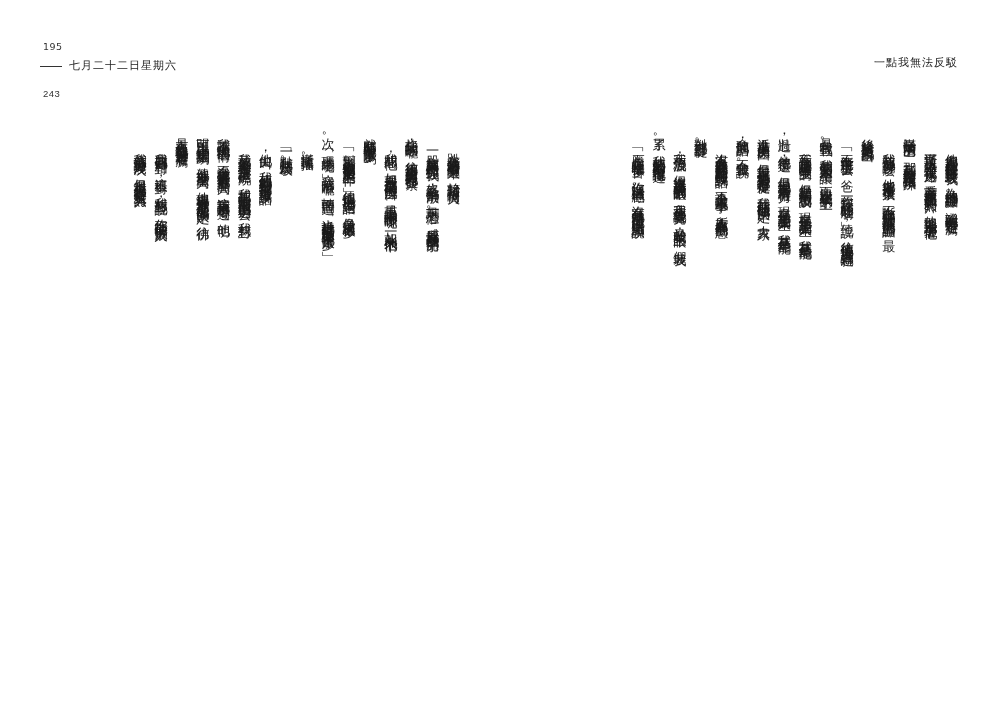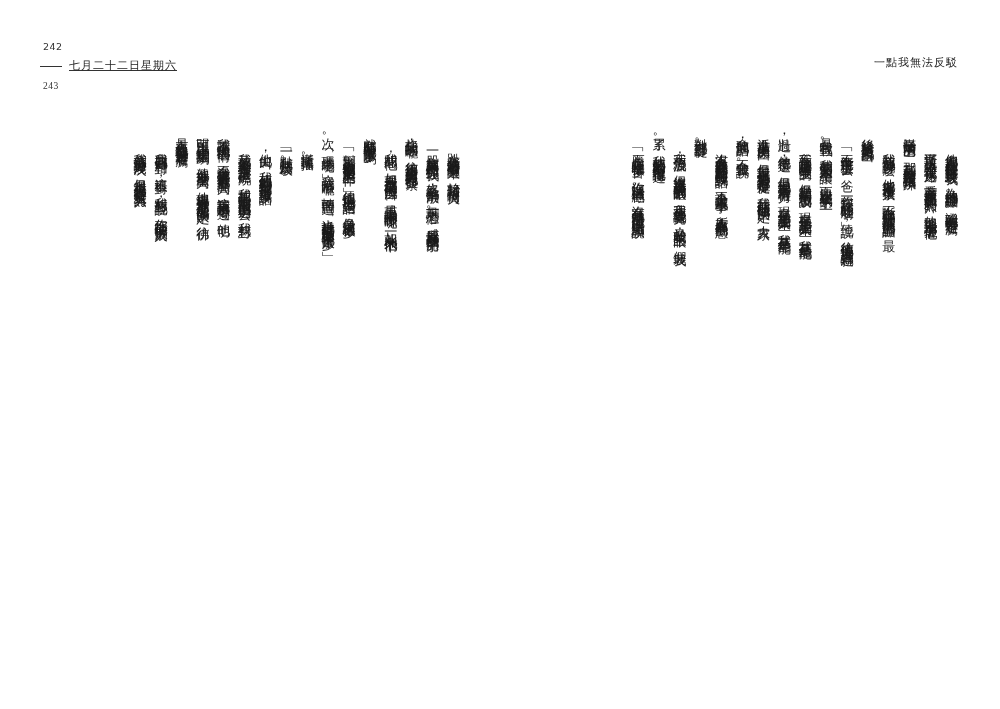--- a/index.html
+++ b/index.html
@@ -37,42 +37,41 @@
     font-size: 9.5px;
     letter-spacing: 0.5px;
     color: #333;
     margin-left: 3px;
   }
   .running-row {
     display: flex;
     align-items: center;
     gap: 7px;
     margin-top: 4px;
-    text-decoration: underline;
   }
   .rule {
     display: inline-block;
     width: 22px;
     height: 1px;
     background: #333;
     flex: none;
   }
   .running-title {
     font-size: 11px;
     letter-spacing: 1px;
     color: #222;
     white-space: nowrap;
   }
   .folio-243 {
     display: block;
-    font-family: Liberation Serif, serif;
+    font-family: Liberation Sans, sans-serif;
     font-size: 9.5px;
     letter-spacing: 0.5px;
     color: #333;
-    margin-top: 4px;
+    margin-top: 12px;
     margin-left: 3px;
   }
 
   .header-right {
     position: absolute;
     right: 42px;
     top: 55px;
     font-size: 11px;
     letter-spacing: 1px;
     color: #222;
@@ -113,21 +112,21 @@
   .vline.indent {
     padding-top: 15px;
   }
 </style>
 </head>
 <body>
 
 <div class="page">
 
   <div class="header-left">
-    <span class="folio-242">242</span>
+    <span class="folio-242">195</span>
     <div class="running-row">
       <span class="rule"></span>
       <span class="running-title">七月二十二日星期六</span>
     </div>
     <span class="folio-243">243</span>
   </div>
 
   <div class="header-right">一點我無法反駁</div>
 
   <div class="text-block right-page">

